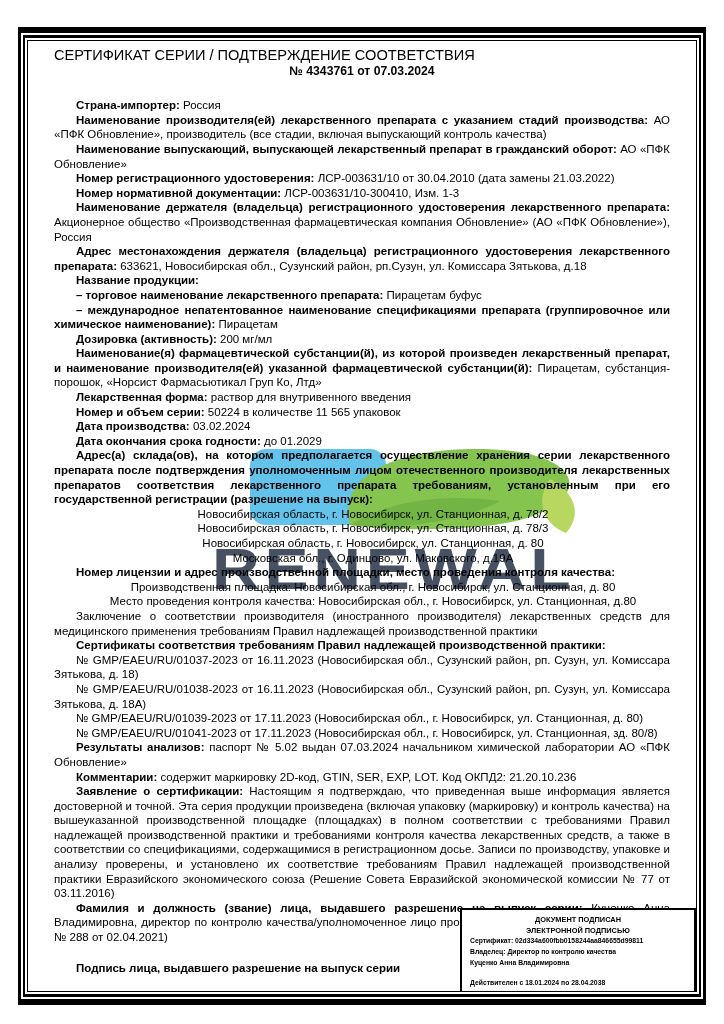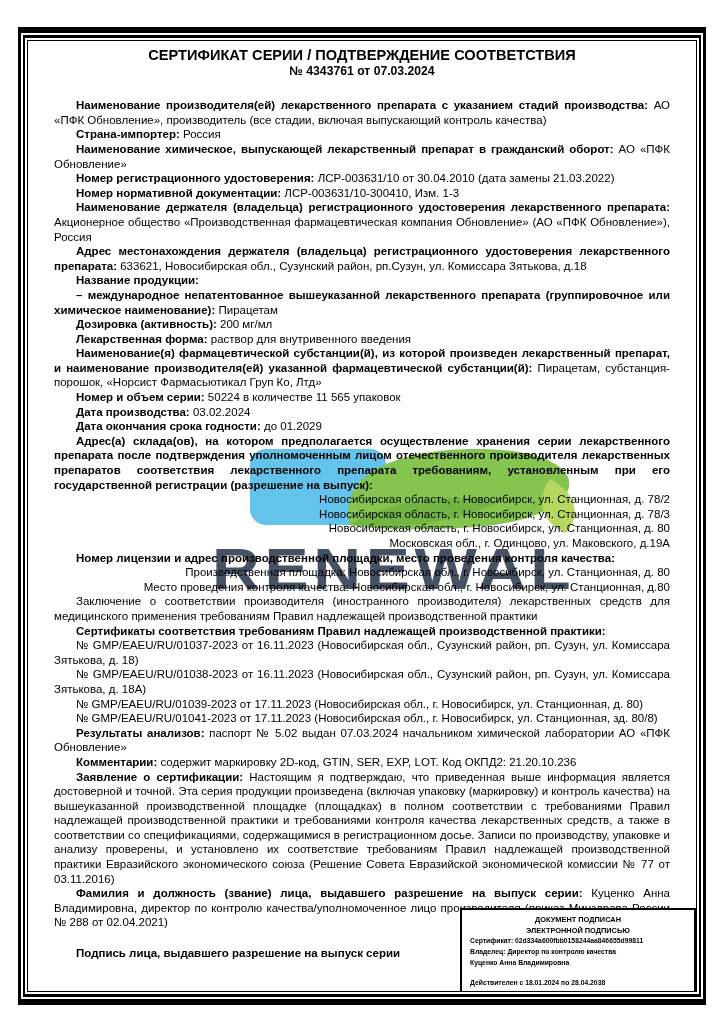--- a/index.html
+++ b/index.html
@@ -2,24 +2,24 @@
 <html><head>
 <meta charset="utf-8">
 <style>
   html,body{margin:0;padding:0;background:#ffffff;}
   body{width:724px;height:1024px;position:relative;font-family:"Liberation Sans",sans-serif;color:#000;}
   .frame{position:absolute;left:18px;top:27px;width:688px;height:978px;box-sizing:border-box;
          border-style:solid;border-color:#000;border-width:6px 3px;}
   .frame2{position:absolute;inset:2px;border-style:solid;border-color:#000;border-width:3px 2px;}
   .frame3{position:absolute;inset:2px;border:1px solid #000;overflow:hidden;}
   .content{position:relative;z-index:1;padding:3px 26px 0 26px;font-size:11.5px;line-height:14.6px;}
-  .title{font-size:14.6px;font-weight:bold;text-align:center;margin:4px 0 0 0;}
+  .title{font-size:14.6px;font-weight:normal;text-align:left;margin:4px 0 0 0;}
   .subtitle{font-size:12.2px;font-weight:bold;text-align:center;margin:1px 0 20px 0;}
   .p{margin:0;text-indent:22px;text-align:justify;}
-  .plain{text-align:right;}
+  .plain{text-align:center;}
   .mt{margin-top:16px;}
   b{font-weight:bold;}
   
   .wm{position:absolute;left:184px;top:402px;width:400px;z-index:0;opacity:0.93;}
   .wm-icon{display:block;margin-left:26px;}
   .wm-text{margin-top:6px;font-size:56px;font-weight:bold;line-height:1;letter-spacing:4px;
            transform:scale(1.18,1.02);transform-origin:left top;white-space:nowrap;}
   
   .stamp{position:absolute;left:432px;top:867px;width:236px;height:86px;z-index:2;background:#fff;
          border:2px solid #000;box-sizing:border-box;padding:5px 8px 0 8px;font-weight:bold;}
@@ -41,32 +41,33 @@
         <path d="M112,82 C150,58 204,50 262,58 C222,80 156,87 112,82 Z" opacity="0.55" fill="#58A32E"></path>
         <path d="M312,36 C338,50 344,72 328,90 C306,82 296,58 312,36 Z" fill="#B3D455"></path>
       </svg>
       <div class="wm-text" style="color: rgb(58, 68, 89);">RENEWAL</div>
     </div>
 
     <div class="content">
       <h1 class="title">СЕРТИФИКАТ СЕРИИ / ПОДТВЕРЖДЕНИЕ СООТВЕТСТВИЯ</h1>
       <div class="subtitle">№ 4343761 от 07.03.2024</div>
 
+      <p class="p"><b>Страна-импортер:</b><span> Россия</span></p>
       <p class="p"><b>Наименование производителя(ей) лекарственного препарата с указанием стадий производства:</b><span> АО «ПФК Обновление», производитель (все стадии, включая выпускающий контроль качества)</span></p>
-      <p class="p"><b>Страна-импортер:</b><span> Россия</span></p>
-      <p class="p"><b>Наименование химическое, выпускающей лекарственный препарат в гражданский оборот:</b><span> АО «ПФК Обновление»</span></p>
+      <p class="p"><b>Наименование выпускающий, выпускающей лекарственный препарат в гражданский оборот:</b><span> АО «ПФК Обновление»</span></p>
       <p class="p"><b>Номер регистрационного удостоверения:</b><span> ЛСР-003631/10 от 30.04.2010 (дата замены 21.03.2022)</span></p>
       <p class="p"><b>Номер нормативной документации:</b><span> ЛСР-003631/10-300410, Изм. 1-3</span></p>
       <p class="p"><b>Наименование держателя (владельца) регистрационного удостоверения лекарственного препарата:</b><span> Акционерное общество «Производственная фармацевтическая компания Обновление» (АО «ПФК Обновление»), Россия</span></p>
       <p class="p"><b>Адрес местонахождения держателя (владельца) регистрационного удостоверения лекарственного препарата:</b><span> 633621, Новосибирская обл., Сузунский район, рп.Сузун, ул. Комиссара Зятькова, д.18</span></p>
       <p class="p"><b>Название продукции:</b><span></span></p>
-      <p class="p"><b>– международное непатентованное вышеуказанной лекарственного препарата (группировочное или химическое наименование):</b><span> Пирацетам</span></p>
+      <p class="p"><b>– торговое наименование лекарственного препарата:</b><span> Пирацетам буфус</span></p>
+      <p class="p"><b>– международное непатентованное наименование спецификациями препарата (группировочное или химическое наименование):</b><span> Пирацетам</span></p>
       <p class="p"><b>Дозировка (активность):</b><span> 200 мг/мл</span></p>
+      <p class="p"><b>Наименование(я) фармацевтической субстанции(й), из которой произведен лекарственный препарат, и наименование производителя(ей) указанной фармацевтической субстанции(й):</b><span> Пирацетам, субстанция-порошок, «Норсист Фармасьютикал Груп Ко, Лтд»</span></p>
       <p class="p"><b>Лекарственная форма:</b><span> раствор для внутривенного введения</span></p>
-      <p class="p"><b>Наименование(я) фармацевтической субстанции(й), из которой произведен лекарственный препарат, и наименование производителя(ей) указанной фармацевтической субстанции(й):</b><span> Пирацетам, субстанция-порошок, «Норсист Фармасьютикал Груп Ко, Лтд»</span></p>
       <p class="p"><b>Номер и объем серии:</b><span> 50224 в количестве 11 565 упаковок</span></p>
       <p class="p"><b>Дата производства:</b><span> 03.02.2024</span></p>
       <p class="p"><b>Дата окончания срока годности:</b><span> до 01.2029</span></p>
       <p class="p"><b>Адрес(а) склада(ов), на котором предполагается осуществление хранения серии лекарственного препарата после подтверждения уполномоченным лицом отечественного производителя лекарственных препаратов соответствия лекарственного препарата требованиям, установленным при его государственной регистрации (разрешение на выпуск):</b><span></span></p>
       <p class="p plain"><span>Новосибирская область, г. Новосибирск, ул. Станционная, д. 78/2</span></p>
       <p class="p plain"><span>Новосибирская область, г. Новосибирск, ул. Станционная, д. 78/3</span></p>
       <p class="p plain"><span>Новосибирская область, г. Новосибирск, ул. Станционная, д. 80</span></p>
       <p class="p plain"><span>Московская обл., г. Одинцово, ул. Маковского, д.19А</span></p>
       <p class="p"><b>Номер лицензии и адрес производственной площадки, место проведения контроля качества:</b><span></span></p>
       <p class="p plain"><span>Производственная площадка: Новосибирская обл., г. Новосибирск, ул. Станционная, д. 80</span></p>

